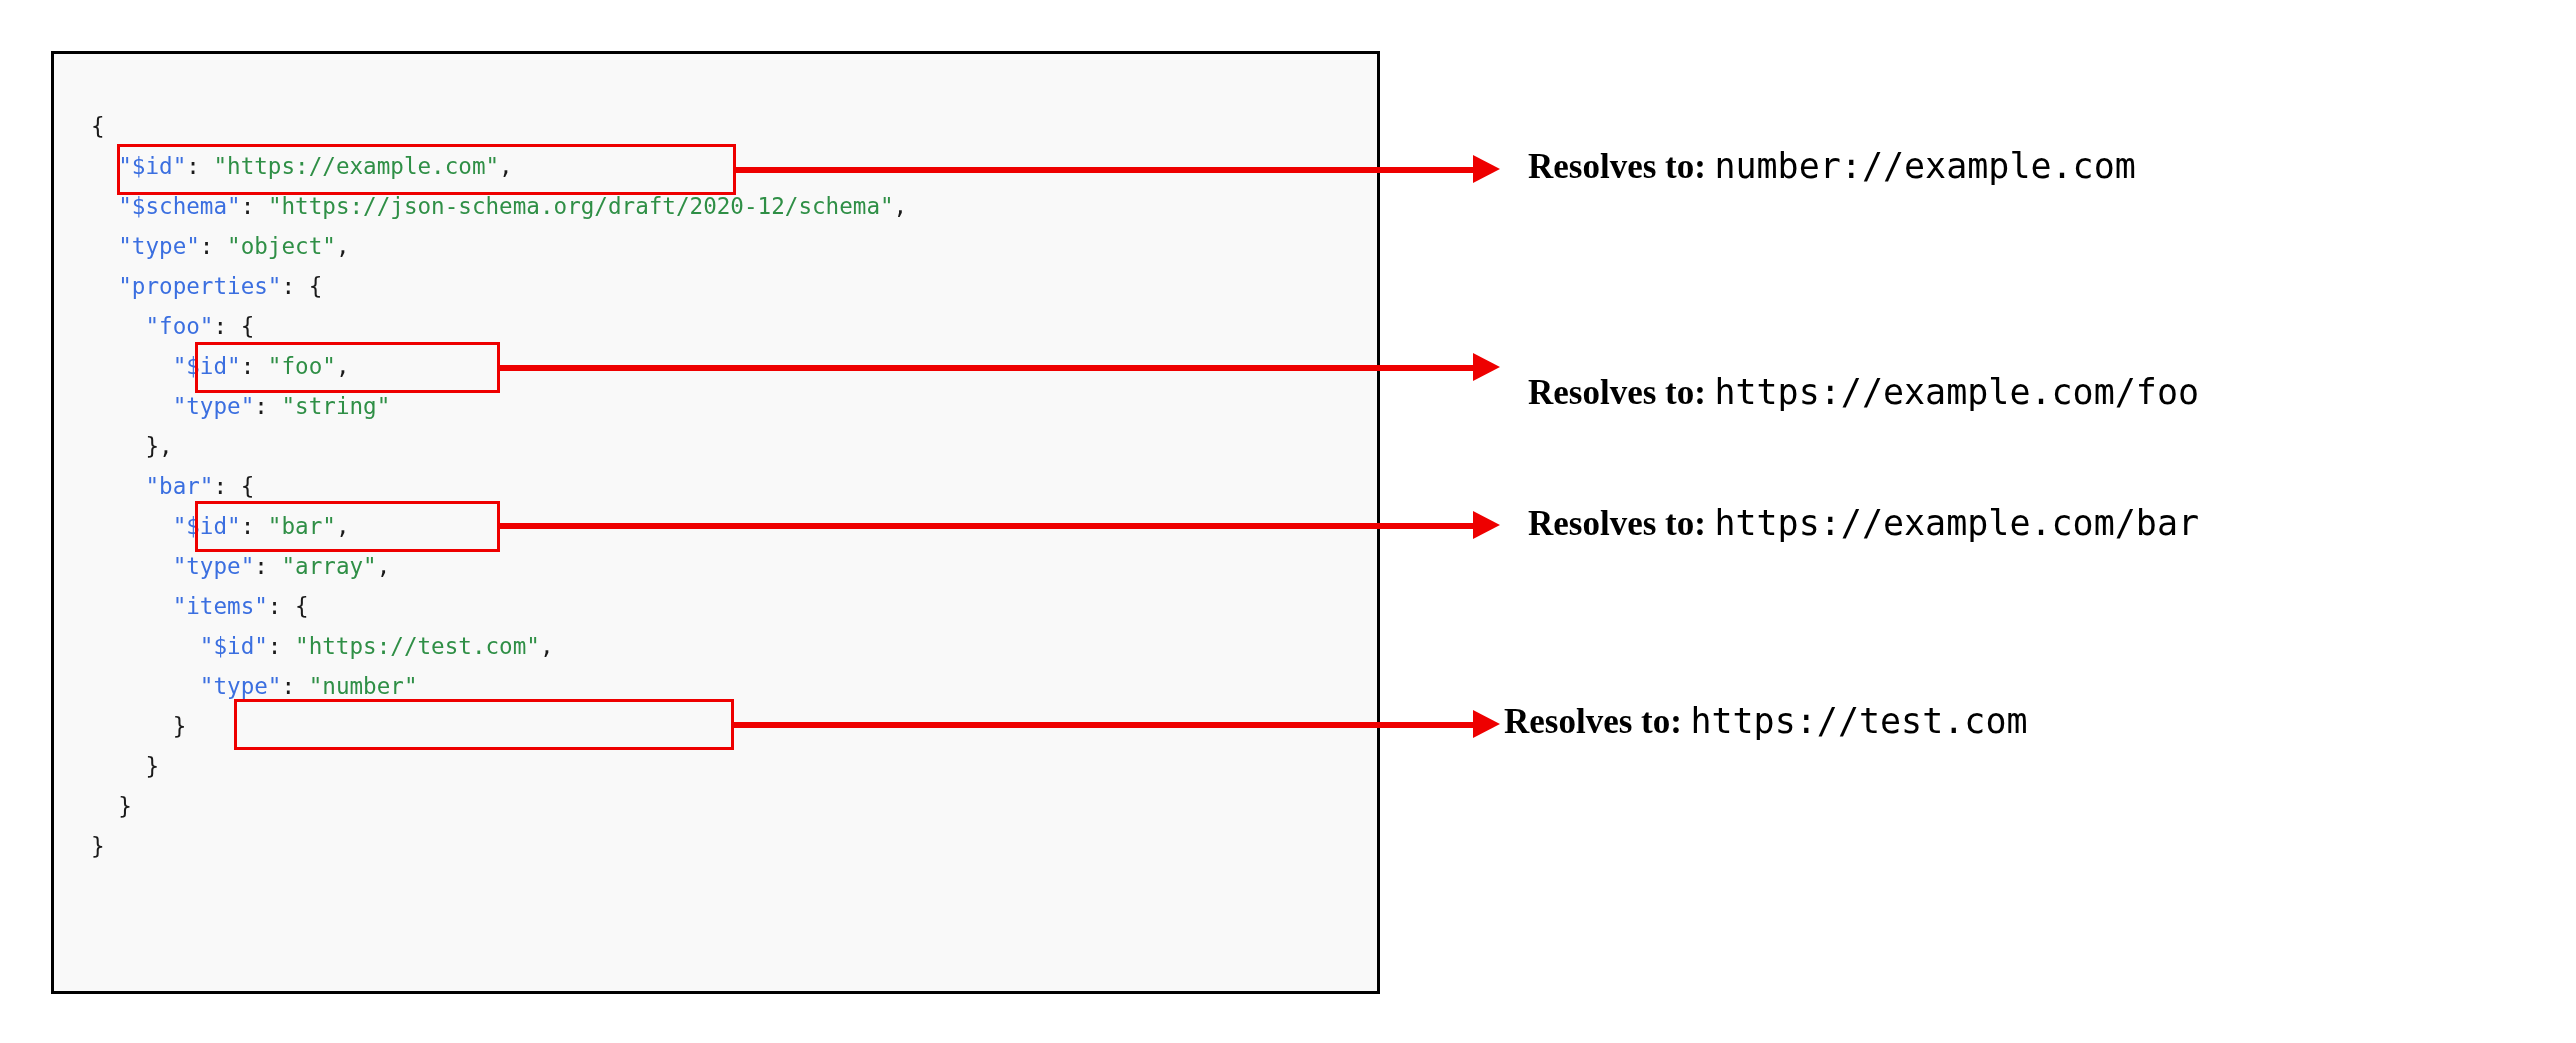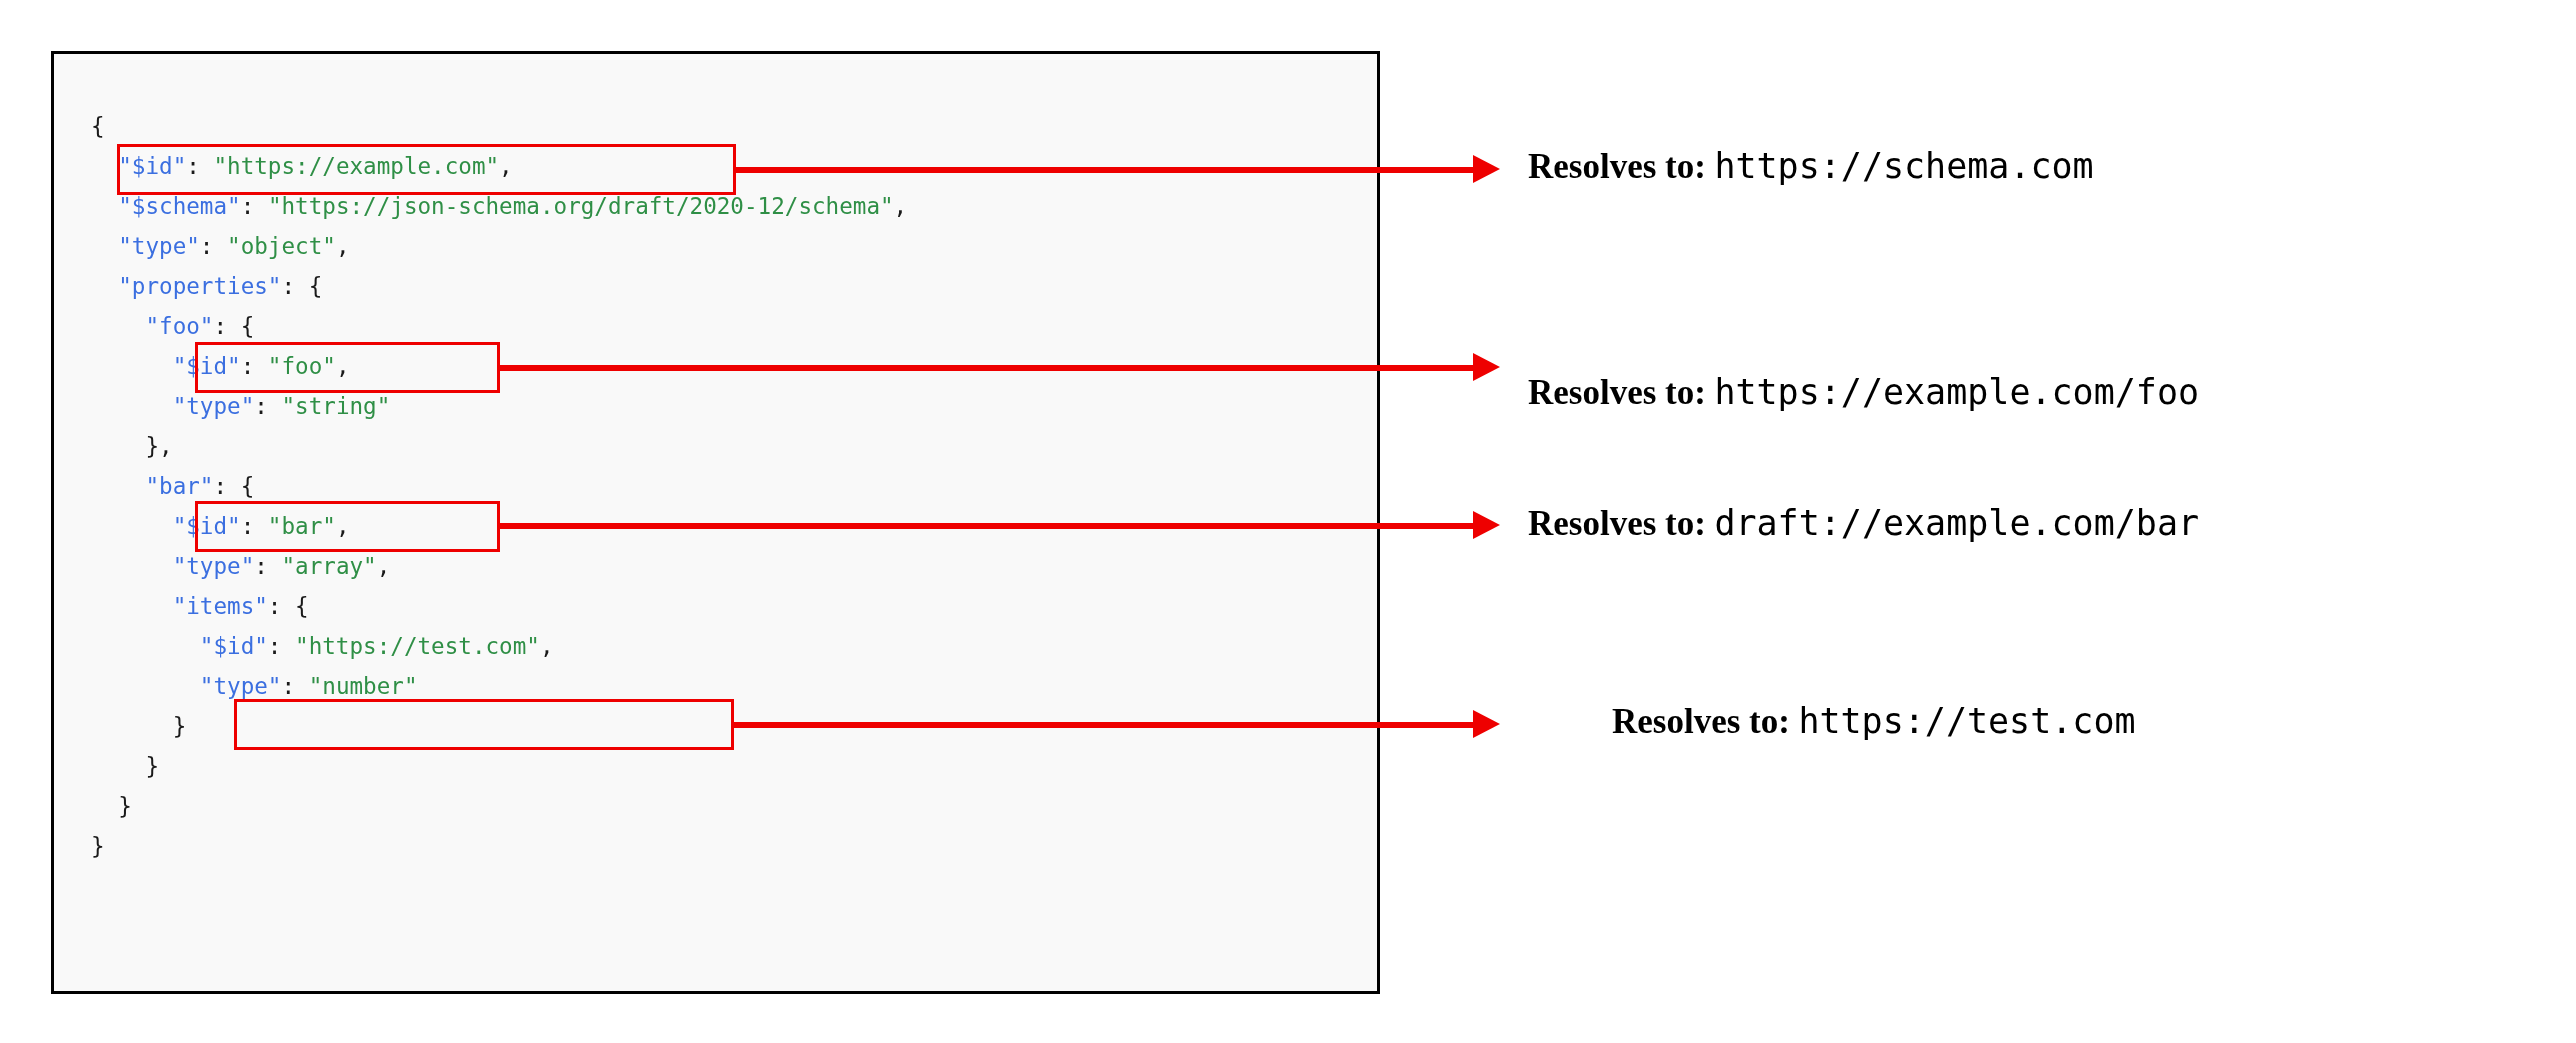--- a/index.html
+++ b/index.html
@@ -117,18 +117,18 @@
       <div class="arrow-head" style="left: 973px;"></div>
     </div>
     <div class="arrow-wrap" style="left: 500px; top: 523px; width: 999px;">
       <div class="arrow-line" style="width: 973px;"></div>
       <div class="arrow-head" style="left: 973px;"></div>
     </div>
     <div class="arrow-wrap" style="left: 734px; top: 722px; width: 766px;">
       <div class="arrow-line" style="width: 739px;"></div>
       <div class="arrow-head" style="left: 739px;"></div>
     </div>
-    <div class="annotation" style="left: 1528px; top: 149px;"><span class="ann-label">Resolves to:</span><span class="ann-url">https://schema.com</span></div>
+    <div class="annotation" style="left: 1528px; top: 149px;"><span class="ann-label">Resolves to:</span><span class="ann-url">number://example.com</span></div>
     <div class="annotation" style="left: 1528px; top: 347px; margin-top: 28px;"><span class="ann-label">Resolves to:</span><span class="ann-url">https://example.com/foo</span></div>
-    <div class="annotation" style="left: 1528px; top: 506px;"><span class="ann-label">Resolves to:</span><span class="ann-url">draft://example.com/bar</span></div>
-    <div class="annotation" style="left: 1612px; top: 704px;"><span class="ann-label">Resolves to:</span><span class="ann-url">https://test.com</span></div>
+    <div class="annotation" style="left: 1528px; top: 506px;"><span class="ann-label">Resolves to:</span><span class="ann-url">https://example.com/bar</span></div>
+    <div class="annotation" style="left: 1504px; top: 704px;"><span class="ann-label">Resolves to:</span><span class="ann-url">https://test.com</span></div>
   </div>
 
 
 </body></html>

